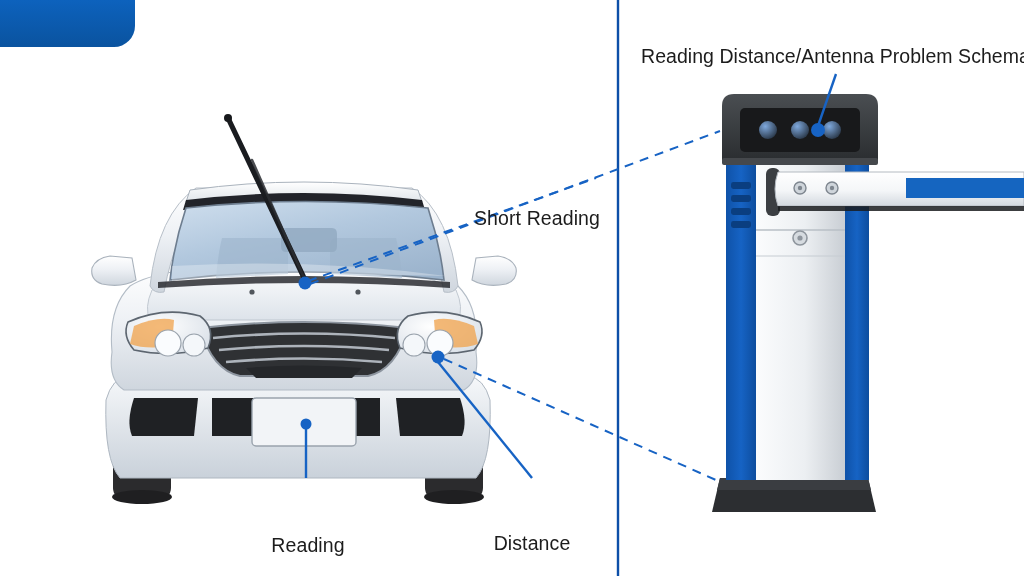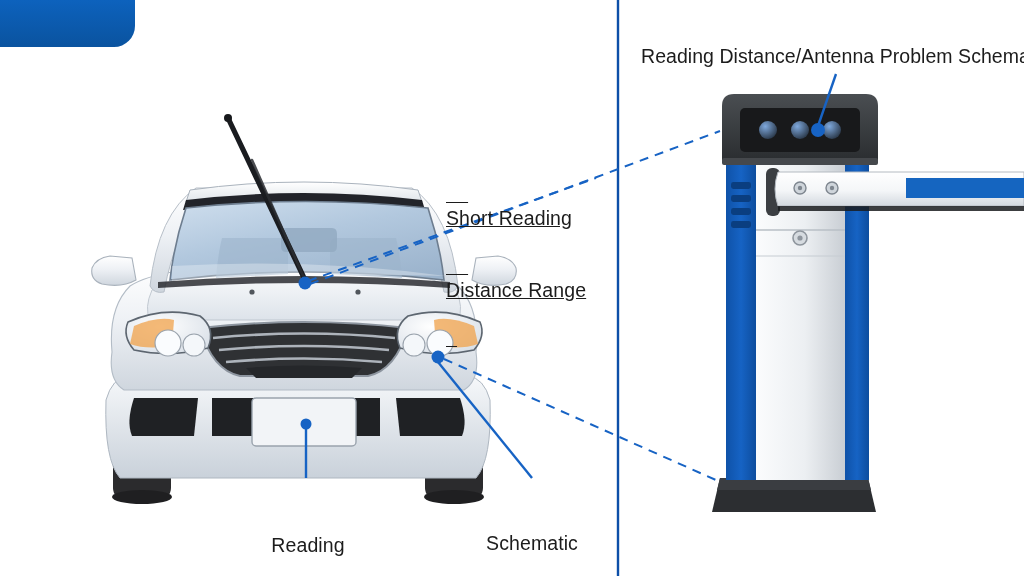--- a/index.html
+++ b/index.html
@@ -207,28 +207,27 @@
     <g>
       <circle cx="305" cy="283" r="6.5" fill="#1763c4"></circle>
       <circle cx="438" cy="357" r="6.5" fill="#1763c4"></circle>
       <circle cx="306" cy="424" r="5.5" fill="#1763c4"></circle>
       <circle cx="818" cy="130" r="7" fill="#1763c4"></circle>
     </g>
   </svg>
 
   <div id="title">Reading Distance/Antenna Problem Schematic</div>
 
-  <div class="lbl" style="left:446px;top:158px;text-decoration:underline;">
+  <div class="lbl" style="left:474px;top:158px;">
     <div>Short Reading</div>
-    <div>Distance Range</div>
   </div>
 
   <div class="lbl center" style="left:250px;top:485px;width:116px;">
     <div>Reading</div>
     
   </div>
 
   <div class="lbl center" style="left:458px;top:483px;width:148px;">
-    <div>Schematic</div>
+    <div>Distance</div>
     
   </div>
 
 </div>
 
 </body></html>

